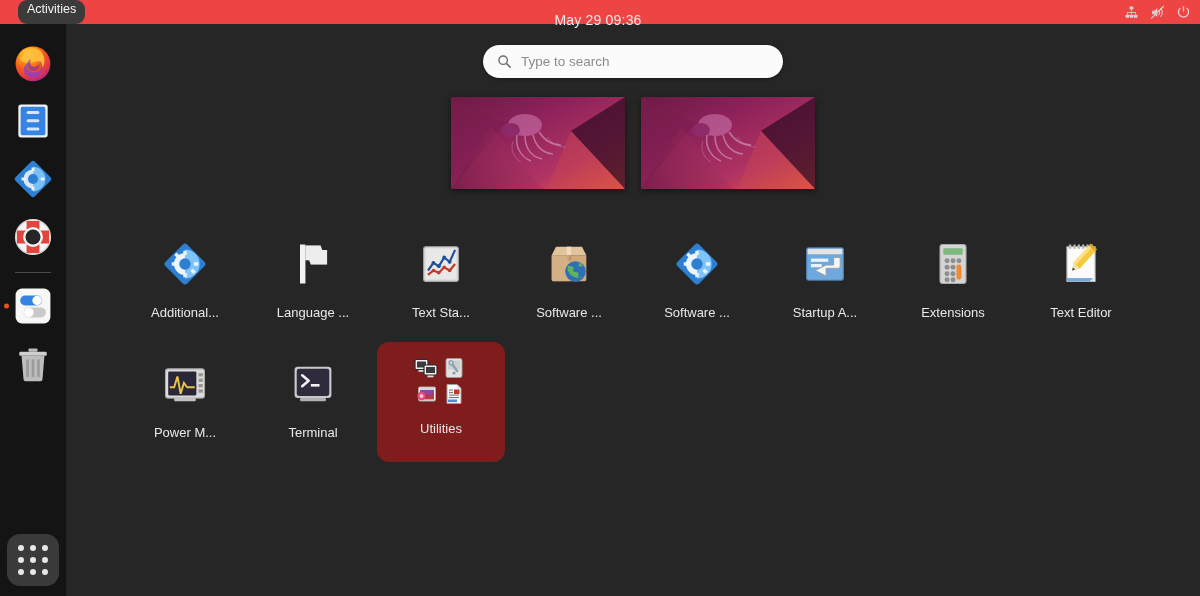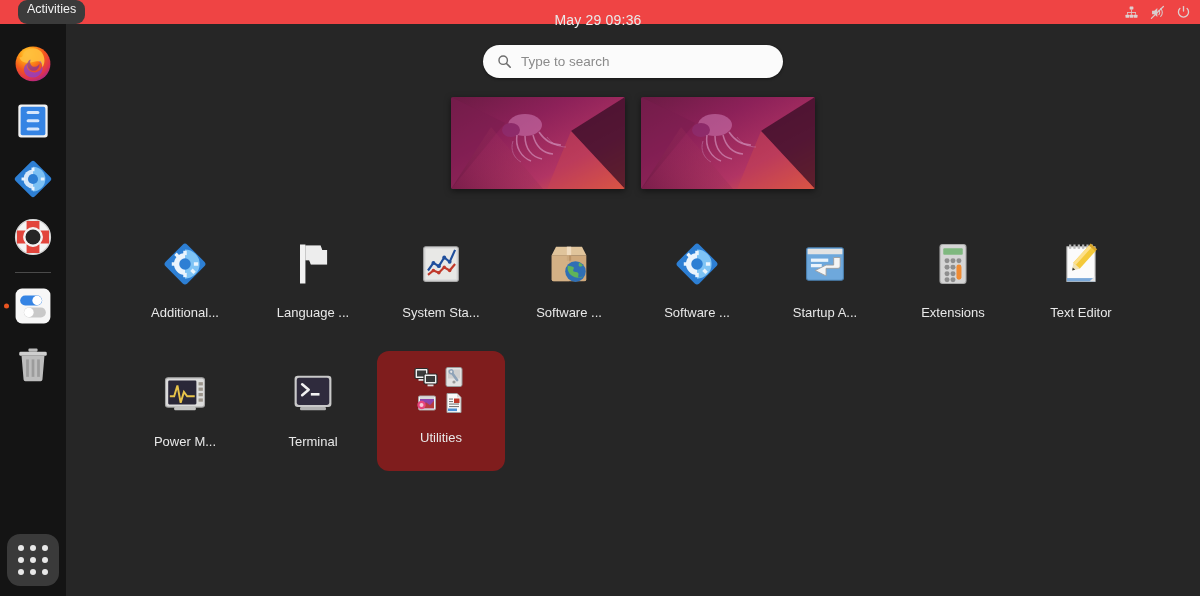--- a/index.html
+++ b/index.html
@@ -86,21 +86,21 @@
     width:174px; height:92px; border-radius:2px; overflow:hidden;
     box-shadow:0 2px 6px rgba(0,0,0,.5);
     position:relative;
   }
   .ws svg{ display:block; width:174px; height:92px; }
 
   
   #appgrid{
     position:absolute; top:198px; left:0; width:1134px;
     display:grid; grid-template-columns:repeat(8, 128px);
-    justify-content:center; row-gap:9px;
+    justify-content:center; row-gap:0;
   }
   .app{
     width:128px; height:120px;
     display:flex; flex-direction:column; align-items:center;
     padding-top:14px; border-radius:12px;
   }
   .app.folder{ background:#7f1d1d; }
   .app .glyph{ width:56px; height:56px; display:flex; align-items:center; justify-content:center; }
   .app .glyph svg{ display:block; }
   .app .lbl{
@@ -363,21 +363,21 @@
               <circle cx="32" cy="22" r="1.8"></circle>
             </g>
           <g fill="#c0392b">
               <circle cx="17" cy="30" r="1.6"></circle>
               <circle cx="22" cy="32" r="1.6"></circle>
               <circle cx="27" cy="27" r="1.6"></circle>
               <circle cx="32" cy="30" r="1.6"></circle>
             </g>
         </svg>
       </span>
-      <span class="lbl">System Sta...</span>
+      <span class="lbl">Text Sta...</span>
     </div>
 
 
     <div class="app">
       <span class="glyph">
         <svg width="52" height="52" viewBox="0 0 48 48">
           <path d="M8 16h32v22a2 2 0 0 1-2 2H10a2 2 0 0 1-2-2z" fill="#cfa97c"></path>
           <path d="M8 16l4-8h24l4 8z" fill="#e0c49b"></path>
           <path d="M22 8h4v8h-4z" fill="#f0dcc0"></path>
           <rect x="22" y="16" width="4" height="5" fill="#bb9468"></rect>

